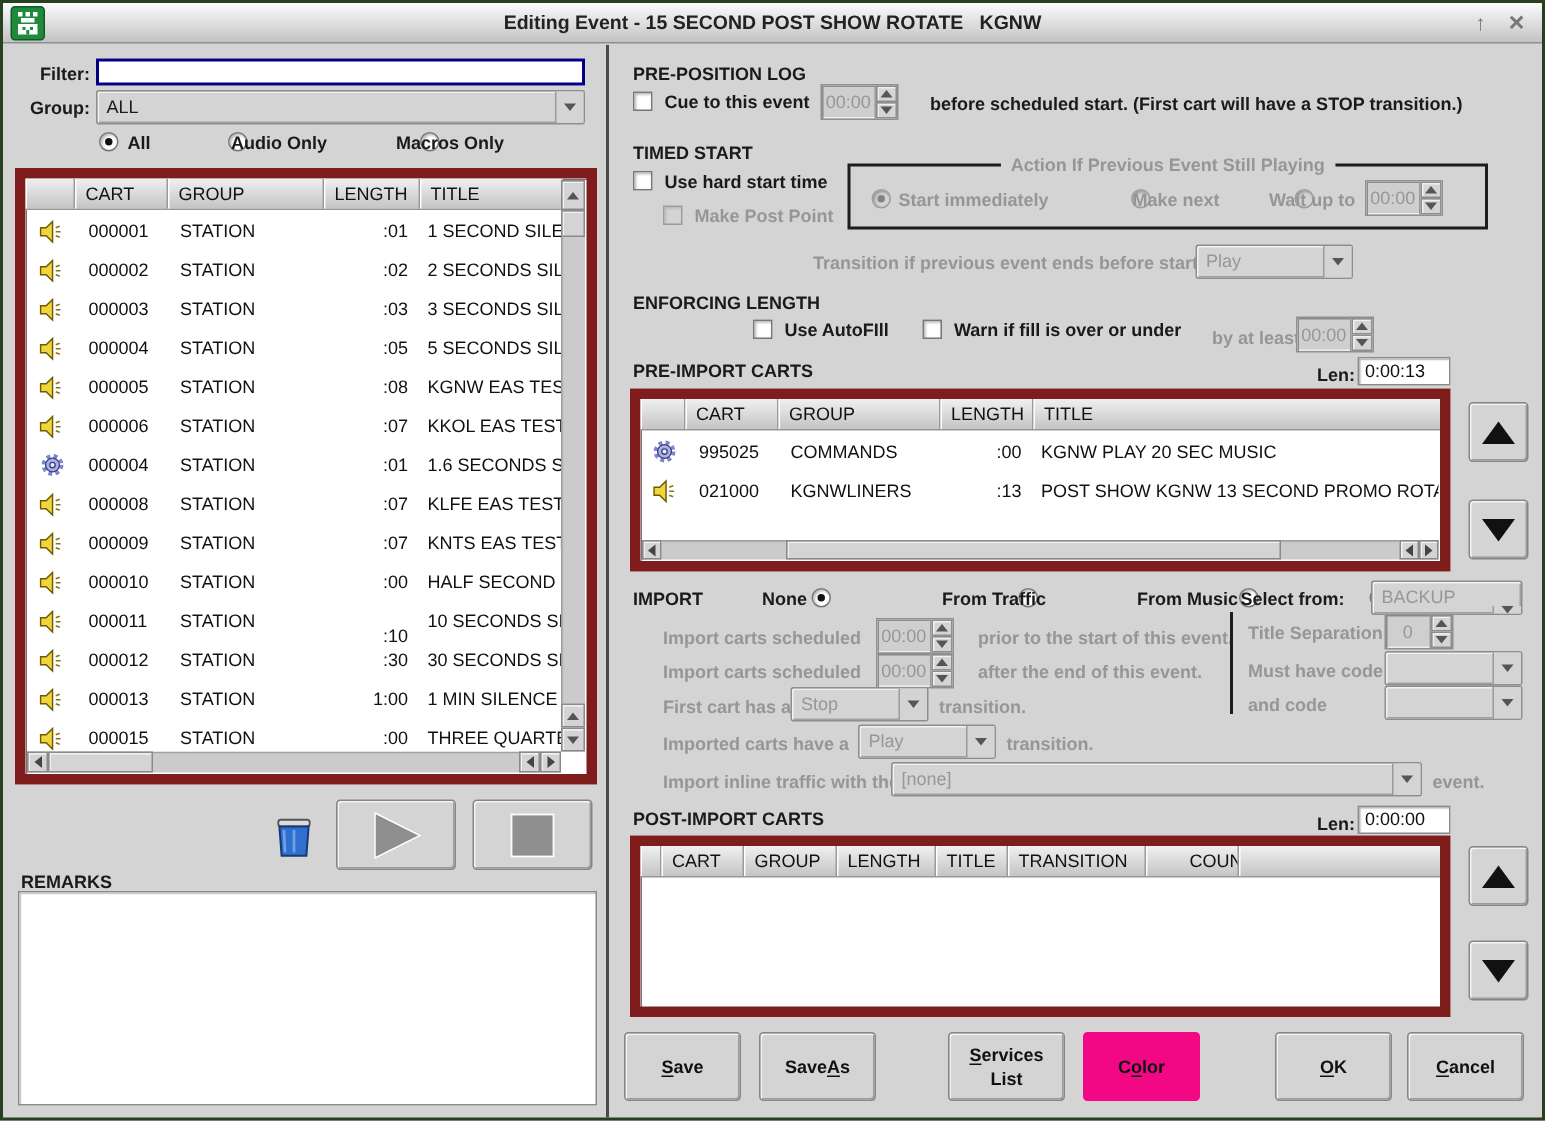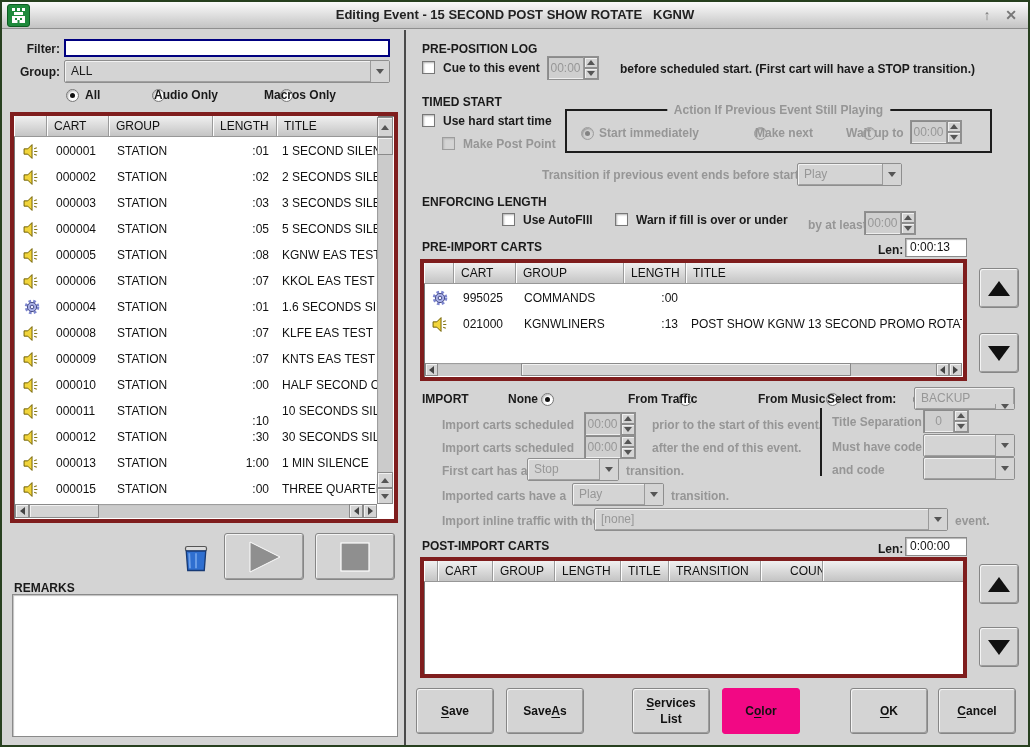--- a/index.html
+++ b/index.html
@@ -34,21 +34,21 @@
   
   .tu{width:0;height:0;border-left:4px solid transparent;border-right:4px solid transparent;border-bottom:5px solid #555;}
   .td{width:0;height:0;border-left:4px solid transparent;border-right:4px solid transparent;border-top:5px solid #555;}
   .tl{width:0;height:0;border-top:4px solid transparent;border-bottom:4px solid transparent;border-right:5px solid #444;}
   .tr2{width:0;height:0;border-top:4px solid transparent;border-bottom:4px solid transparent;border-left:5px solid #444;}
   .big-tu{width:0;height:0;border-left:11px solid transparent;border-right:11px solid transparent;border-bottom:15px solid #111;}
   .big-td{width:0;height:0;border-left:11px solid transparent;border-right:11px solid transparent;border-top:15px solid #111;}
   
   .btn{position:absolute;background:#d4d4d4;border:1px solid #868686;border-radius:3px;box-shadow:inset 1px 1px 0 #f4f4f4, inset -1px -1px 0 #9c9c9c;font-weight:bold;font-size:12px;color:#111;display:flex;align-items:center;justify-content:center;text-align:center;}
   
-  .tbl{position:absolute;background:#fff;border:4px solid #7f1d1d;box-shadow:inset 1px 1px 0 #777;overflow:hidden;}
+  .tbl{position:absolute;background:#fff;border:7px solid #7f1d1d;box-shadow:inset 1px 1px 0 #777;overflow:hidden;}
   .thead{display:flex;height:21px;background:linear-gradient(#f0f0f0,#c4c4c4);border-bottom:1px solid #979797;}
   .th{font-size:12px;color:#111;padding:3px 4px 0 6px;border-right:1px solid #9a9a9a;border-left:1px solid #fdfdfd;white-space:nowrap;overflow:hidden;}
   .trow{display:flex;height:26px;align-items:center;font-size:12px;color:#111;white-space:nowrap;}
   .c{overflow:hidden;white-space:nowrap;flex-shrink:0;}
   .c.icn{display:flex;align-items:center;justify-content:center;}
   .rt{text-align:right;padding-right:9px;}
   
   .scroll{position:absolute;background:#cbcbcb;box-shadow:inset 1px 1px 1px rgba(0,0,0,.25);}
   .sc-btn{position:absolute;background:#d4d4d4;border:1px solid #8a8a8a;box-shadow:inset 1px 1px 0 #f2f2f2;display:flex;align-items:center;justify-content:center;}
   .dots{background-image:radial-gradient(#8a8a8a 1px,transparent 1.3px);background-size:4px 4px;background-position:2px 2px;}
@@ -463,20 +463,21 @@
 
             <svg width="16" height="16" viewBox="0 0 16 16">
               <circle cx="8" cy="8" r="6" fill="none" stroke="#7d86d0" stroke-width="2.6" stroke-dasharray="2.6 2.2"></circle>
               <circle cx="8" cy="8" r="4.6" fill="#aab1e8" stroke="#3a3f7a" stroke-width="0.9"></circle>
               <circle cx="8" cy="8" r="1.8" fill="#eef0ff" stroke="#3a3f7a" stroke-width="0.9"></circle>
             </svg>
           </span>
           <span class="c" style="width:62px;padding-left:8px;">995025</span>
           <span class="c" style="width:108px;padding-left:7px;">COMMANDS</span>
           <span class="c rt" style="width:62px;">:00</span>
+          <span class="c" style="flex:1;padding-left:4px;">KGNW PLAY 20 SEC MUSIC</span>
         </div>
 
         <div class="trow">
           <span class="c icn" style="width:30px;">
             <svg width="17" height="17" viewBox="0 0 16 16">
               <polygon points="1,5.5 4.5,5.5 8.5,1.5 8.5,14.5 4.5,10.5 1,10.5" fill="#f2d53c" stroke="#6b5b00" stroke-width="0.9"></polygon>
               <path d="M10.5 5.5 l2.5 -1 M10.5 8 l3 0 M10.5 10.5 l2.5 1" stroke="#857514" fill="none" stroke-width="1"></path>
             </svg>
 
           </span>

